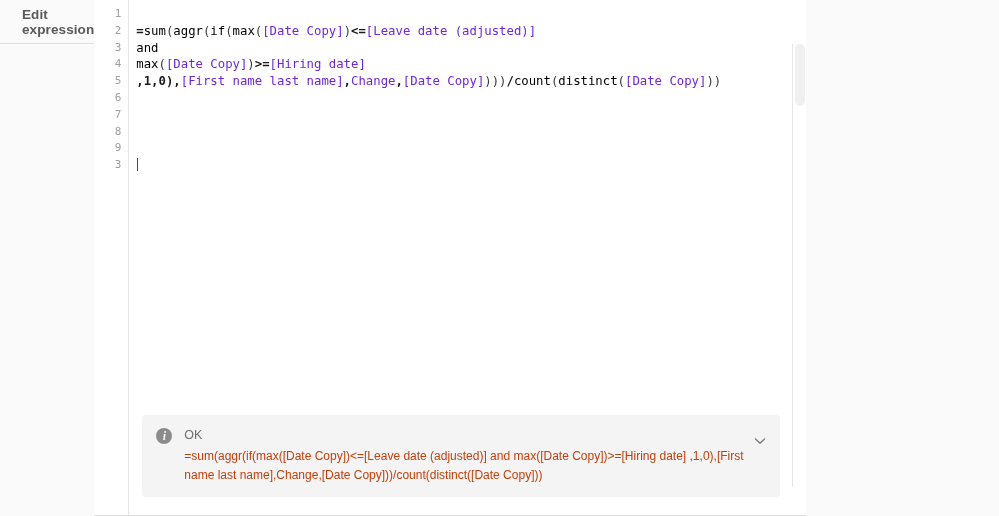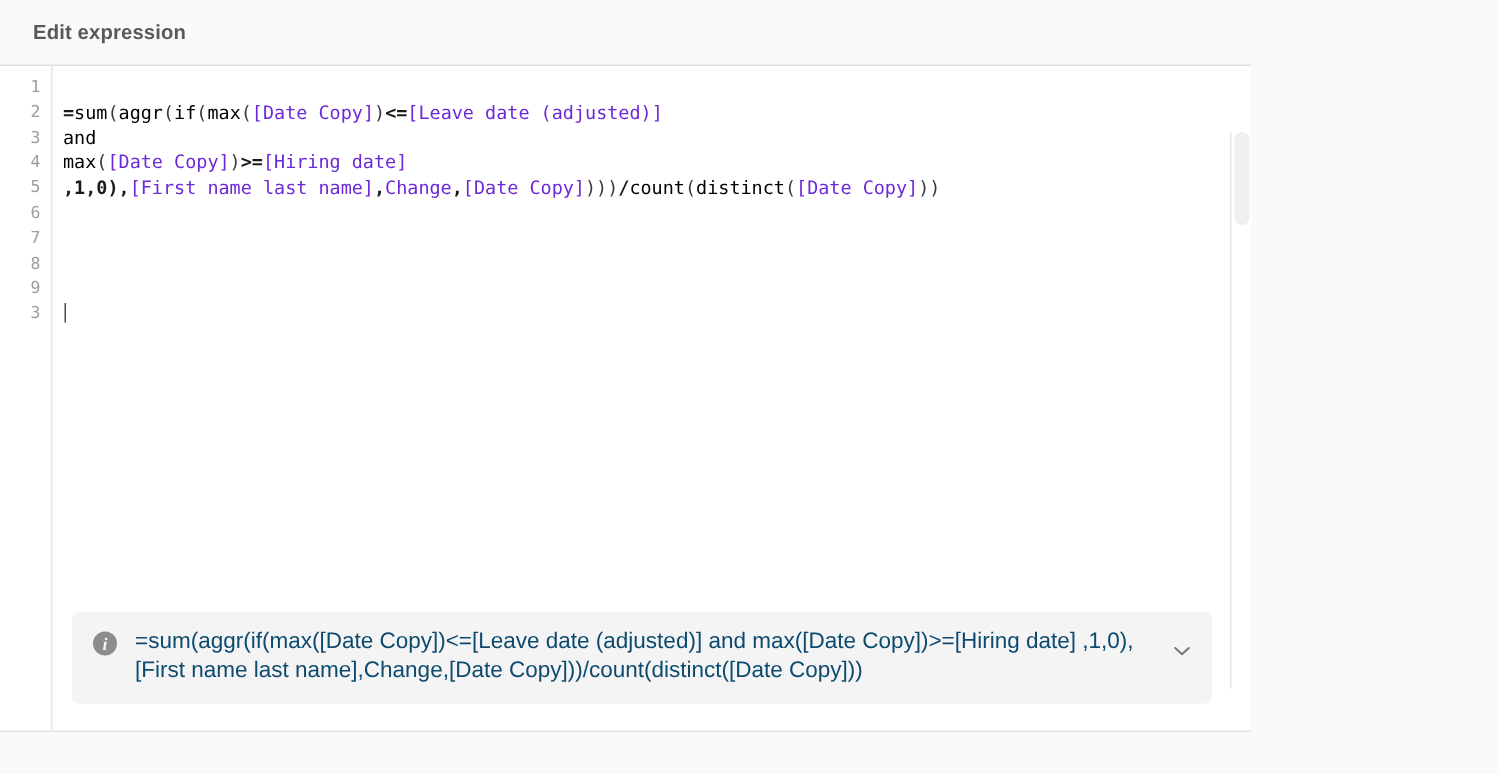--- a/index.html
+++ b/index.html
@@ -17,21 +17,21 @@
   }
 
   .dialog {
     position: absolute;
     left: 0;
     top: 0;
     width: 834px;
     height: 516px;
     background: #fafafa;
     display: flex;
-    flex-direction: column;
+    flex-direction: row;
   }
 
   
   .dialog-header {
     height: 44px;
     flex: 0 0 44px;
     background: #fafafa;
     border-bottom: 1px solid #e0e0e0;
     display: flex;
     align-items: center;
@@ -153,22 +153,22 @@
   }
 
   .info-status {
     font-size: 12.5px;
     color: #6e6e6e;
     line-height: 18px;
     margin-bottom: 3px;
   }
 
   .info-expression {
-    font-size: 15px;
-    color: #0c4a6e;
+    font-size: 12px;
+    color: #c2410c;
     line-height: 18.5px;
     word-break: break-word;
   }
 
   .info-chevron {
     position: absolute;
     top: 18px;
     right: 12px;
     width: 16px;
     height: 16px;
@@ -231,20 +231,21 @@
           <div class="gutter-line">3</div>
         </div>
 
       <div class="code-area" id="code-area"><div class="code-line"></div><div class="code-line"><span class="tok-op">=</span><span class="tok-fn">sum</span><span class="tok-plain">(</span><span class="tok-fn">aggr</span><span class="tok-plain">(</span><span class="tok-fn">if</span><span class="tok-plain">(</span><span class="tok-fn">max</span><span class="tok-plain">(</span><span class="tok-field">[Date Copy]</span><span class="tok-plain">)</span><span class="tok-op">&lt;=</span><span class="tok-field">[Leave date (adjusted)]</span></div><div class="code-line"><span class="tok-fn">and</span></div><div class="code-line"><span class="tok-fn">max</span><span class="tok-plain">(</span><span class="tok-field">[Date Copy]</span><span class="tok-plain">)</span><span class="tok-op">&gt;=</span><span class="tok-field">[Hiring date]</span></div><div class="code-line"><span class="tok-op">,</span><span class="tok-num">1</span><span class="tok-op">,</span><span class="tok-num">0</span><span class="tok-op">),</span><span class="tok-field">[First name last name]</span><span class="tok-op">,</span><span class="tok-field">Change</span><span class="tok-op">,</span><span class="tok-field">[Date Copy]</span><span class="tok-plain">)))</span><span class="tok-op">/</span><span class="tok-fn">count</span><span class="tok-plain">(</span><span class="tok-fn">distinct</span><span class="tok-plain">(</span><span class="tok-field">[Date Copy]</span><span class="tok-plain">))</span></div><div class="code-line"></div><div class="code-line"></div><div class="code-line"></div><div class="code-line"></div><div class="code-line"><span class="caret"></span></div></div>
 
     </div>
 
     <div class="info-panel">
       <div class="info-icon">i</div>
       <div class="info-content">
+        <div class="info-status">OK</div>
         <div class="info-expression">=sum(aggr(if(max([Date Copy])&lt;=[Leave date (adjusted)] and max([Date Copy])&gt;=[Hiring date] ,1,0),[First name last name],Change,[Date Copy]))/count(distinct([Date Copy]))</div>
       </div>
       <div class="info-chevron">
         <svg width="16" height="16" viewBox="0 0 16 16" aria-hidden="true">
           <path d="M3.5 6 L8 10.2 L12.5 6" fill="none" stroke="#7a7a7a" stroke-width="1.4" stroke-linecap="round" stroke-linejoin="round"></path>
         </svg>
       </div>
     </div>
 
     <div class="scrollbar-track">

